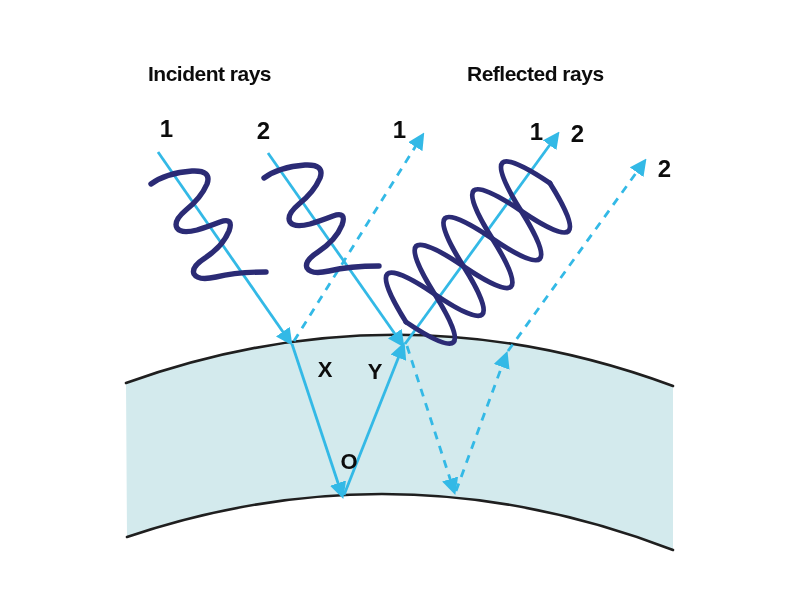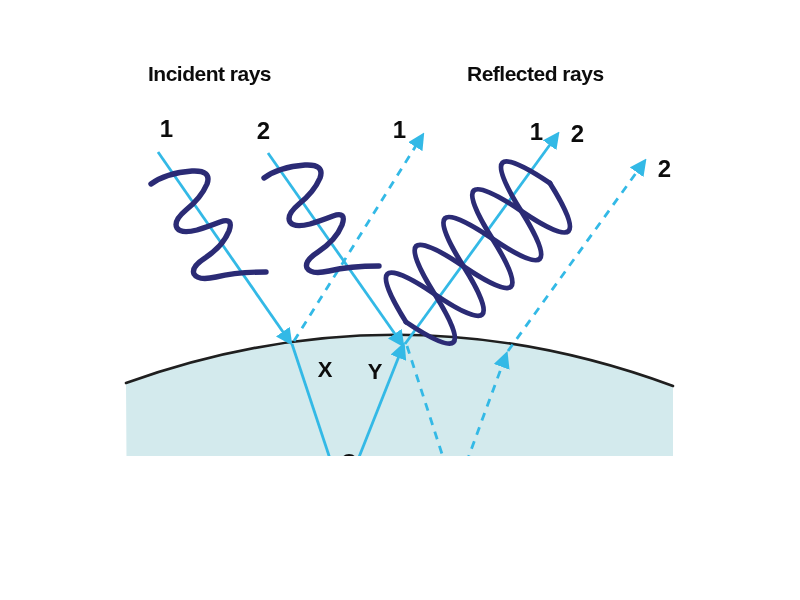--- a/index.html
+++ b/index.html
@@ -3,21 +3,21 @@
 <meta charset="utf-8">
 <style>
   html, body {
     margin: 0;
     padding: 0;
     background: var(--c-background, #fff);
   }
   .stage {
     position: relative;
     width: 800px;
-    height: 456px;
+    height: 600px;
     background: var(--c-background, #fff);
     overflow: hidden;
     font-family: "Liberation Sans", sans-serif;
   }
   svg { display: block; }
 
   .ray {
     stroke: var(--c-ray, #33b9e6);
     stroke-width: 2.8;
     fill: none;

